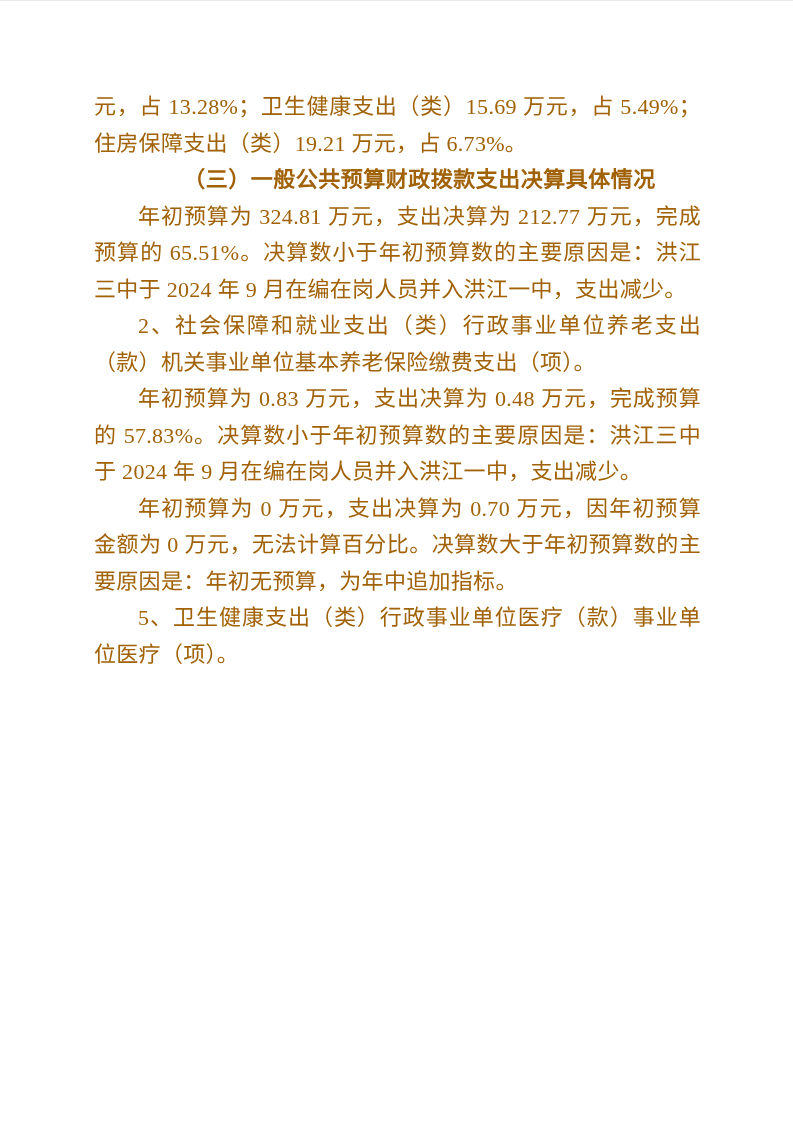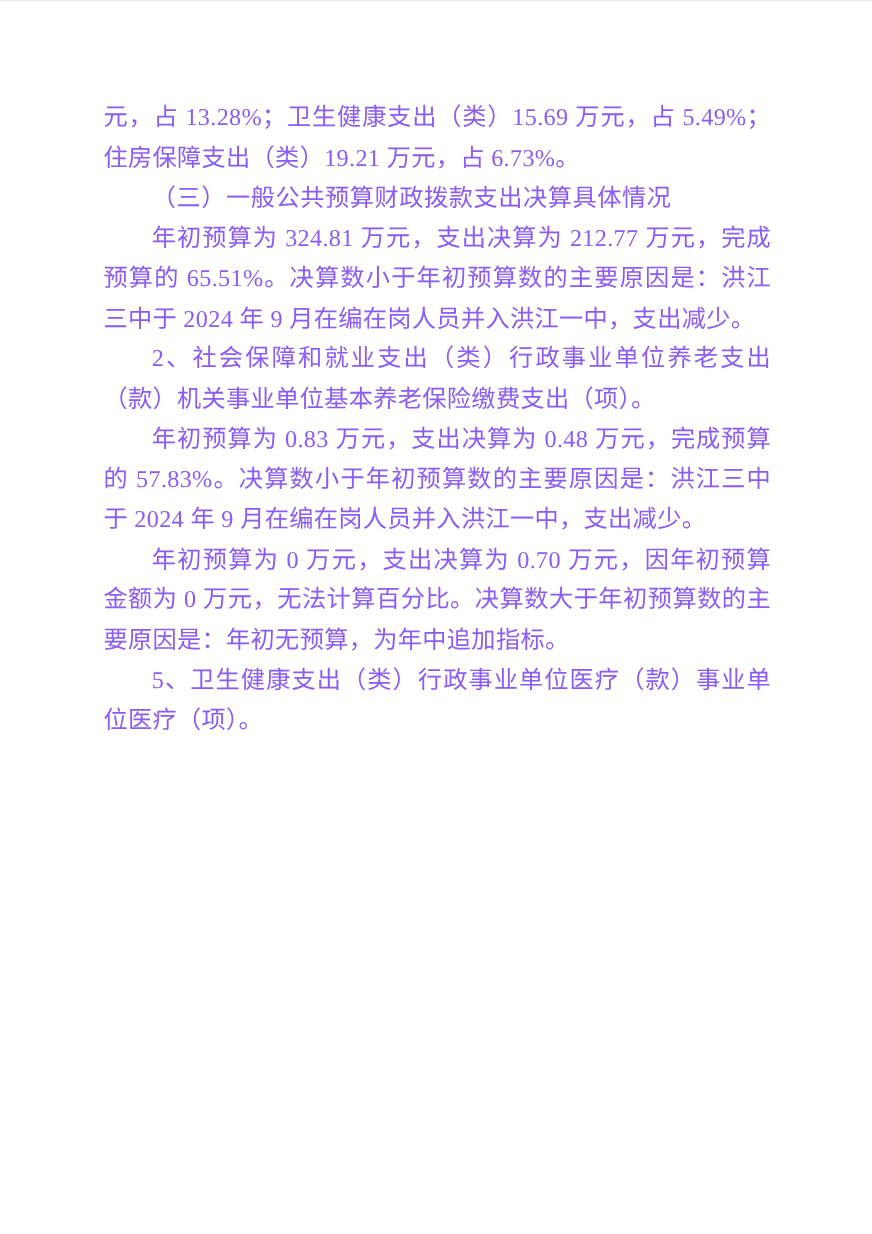--- a/index.html
+++ b/index.html
@@ -17,35 +17,35 @@
     overflow: hidden;
   }
   .doc-body {
     position: absolute;
     left: 94px;
     top: 88px;
     width: 607px;
     font-family: "Liberation Serif", "DejaVu Serif", serif;
     font-size: 22px;
     line-height: 36.5px;
-    color: #8b5cf6;
+    color: #a16207;
     text-align: justify;
     letter-spacing: 0.3px;
   }
   .doc-body p {
     margin: 0;
     text-indent: 2em;
   }
   .doc-body p.no-indent {
     text-indent: 0;
   }
   .doc-body p.section-heading {
     font-family: "Liberation Sans", "DejaVu Sans", sans-serif;
-    font-weight: 400;
-    text-align: left;
+    font-weight: 700;
+    text-align: center;
     letter-spacing: 0.5px;
   }
 </style>
 </head>
 <body>
 
 <div class="page">
   <div class="doc-body">
 
     <p class="no-indent">元，占 13.28%；卫生健康支出（类）15.69 万元，占 5.49%；住房保障支出（类）19.21 万元，占 6.73%。</p>

